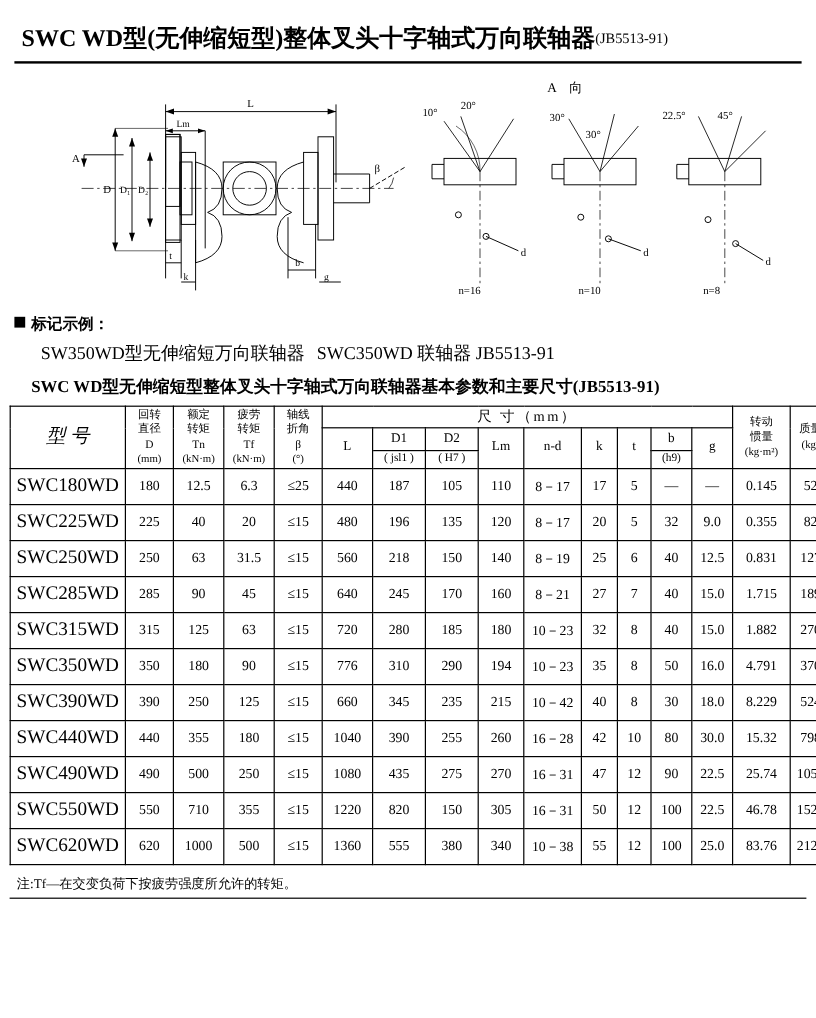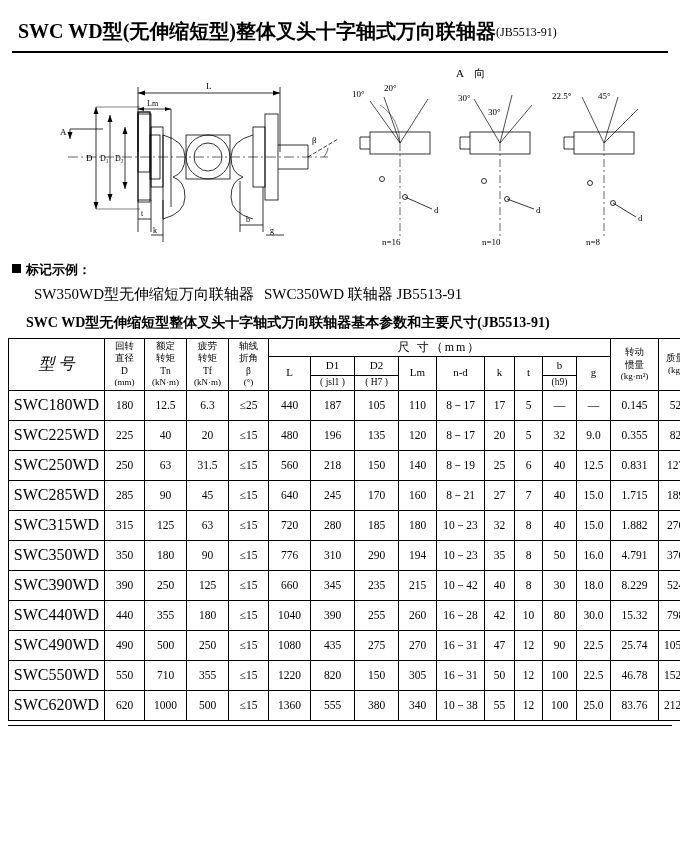--- a/index.html
+++ b/index.html
@@ -557,15 +557,16 @@
           <td>55</td>
           <td>12</td>
           <td>100</td>
           <td>25.0</td>
           <td>83.76</td>
           <td>2120</td>
         </tr>
     </tbody>
   </table>
 
+  <div class="note">注:Tf—在交变负荷下按疲劳强度所允许的转矩。</div>
   <div class="hr-bottom"></div>
 
 </div>
 
 </body></html>

